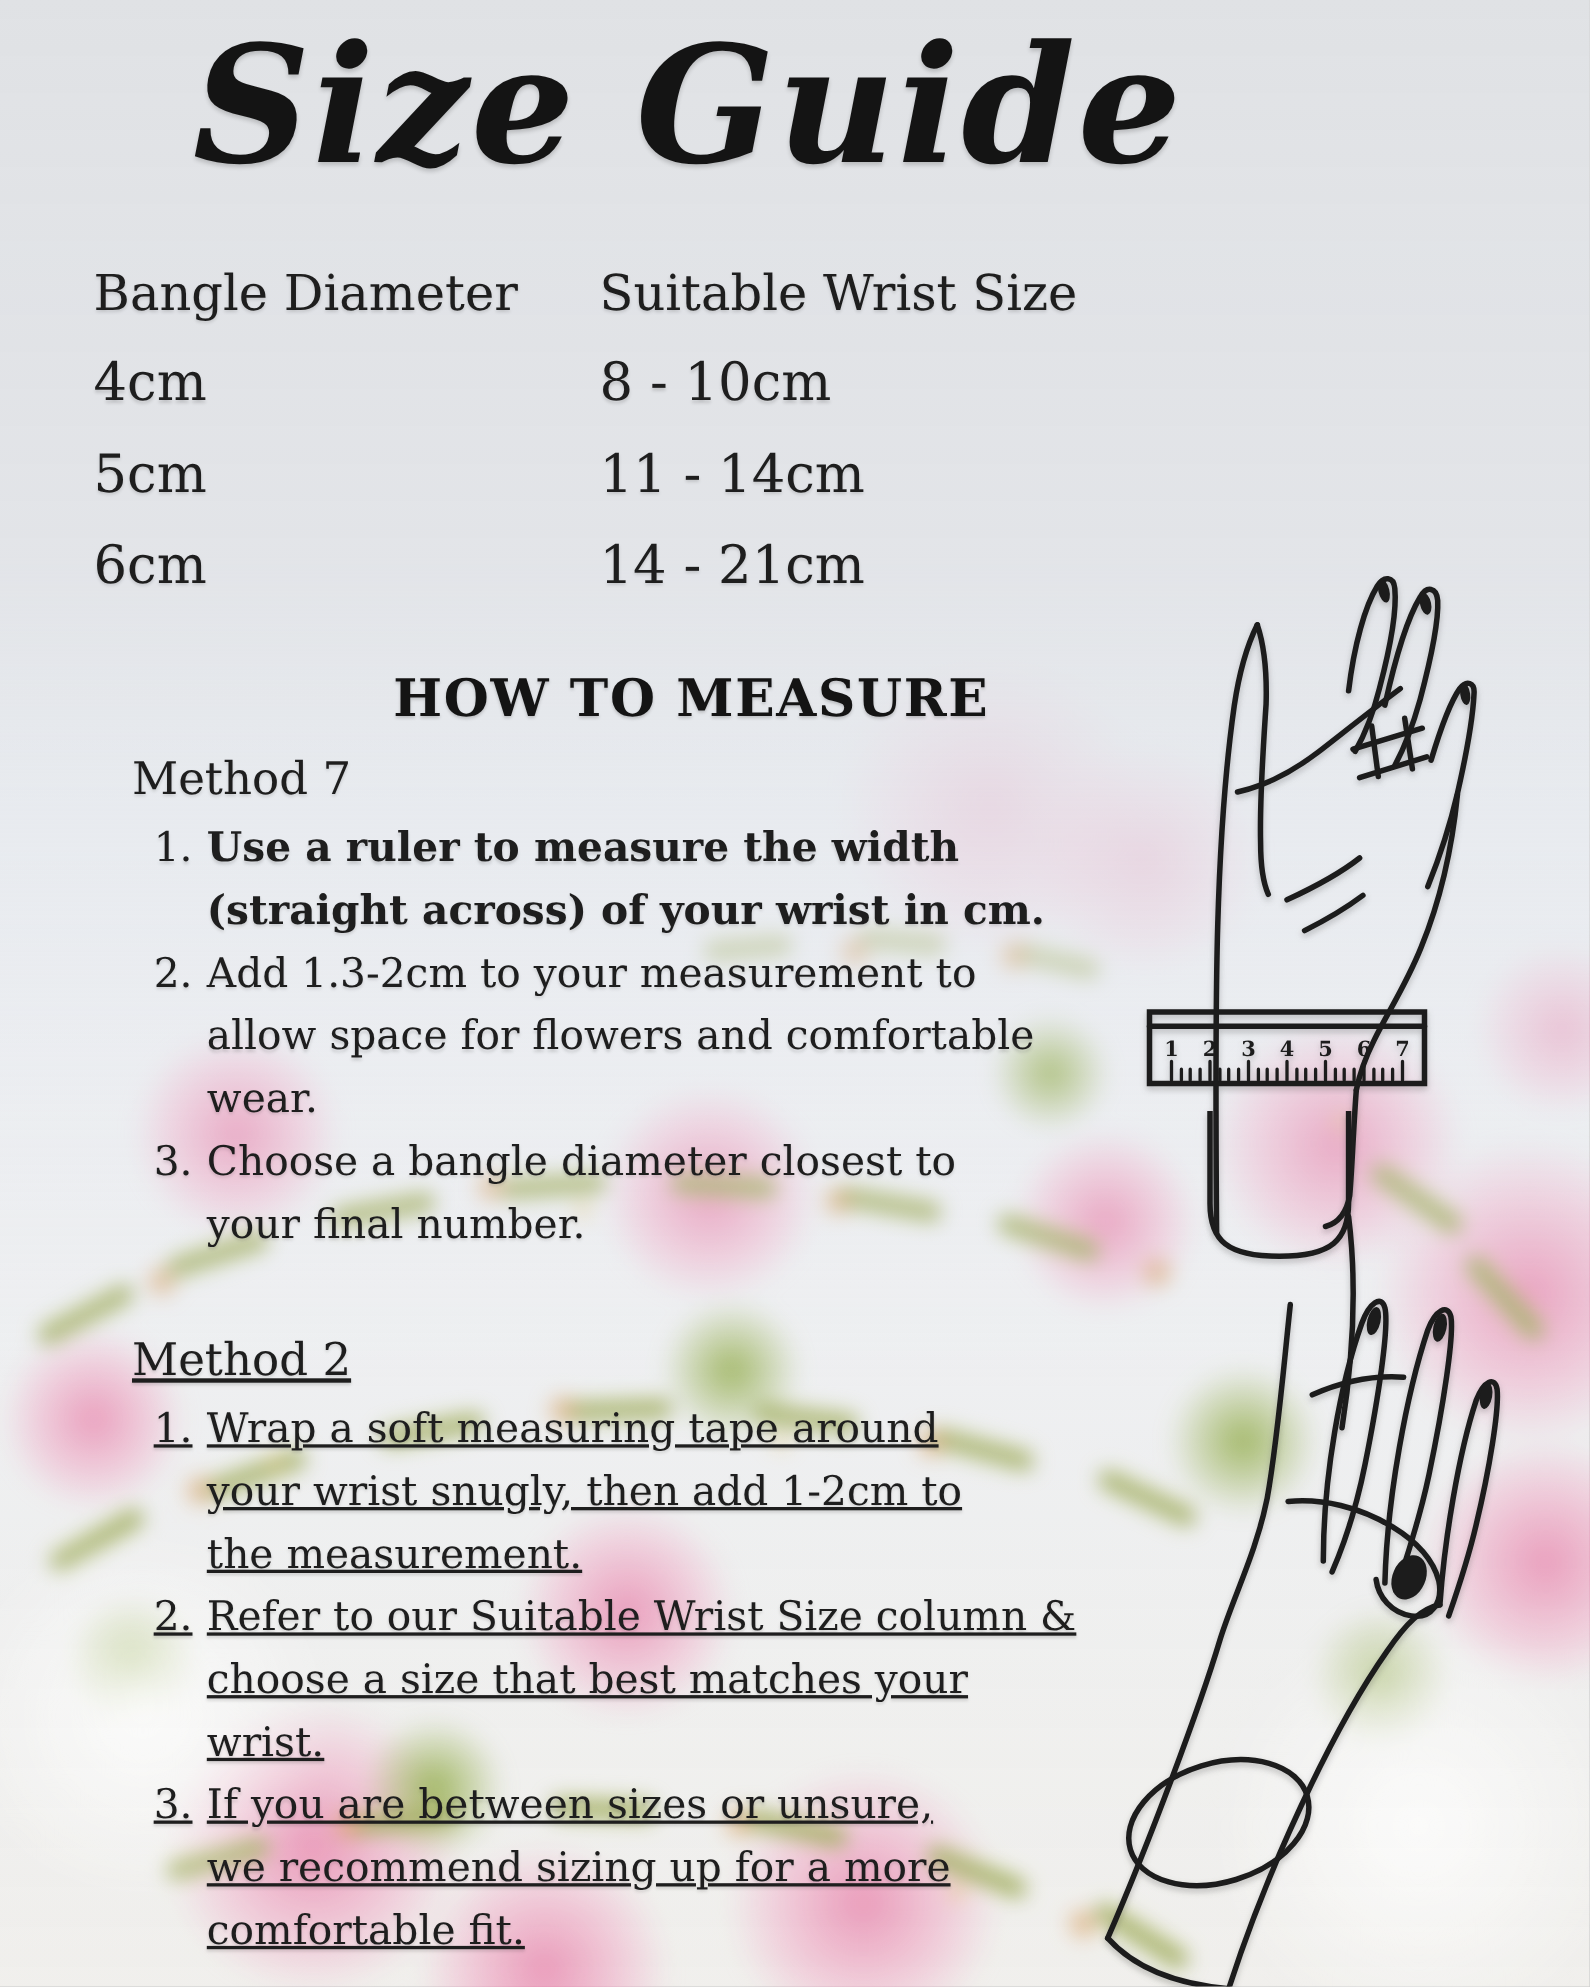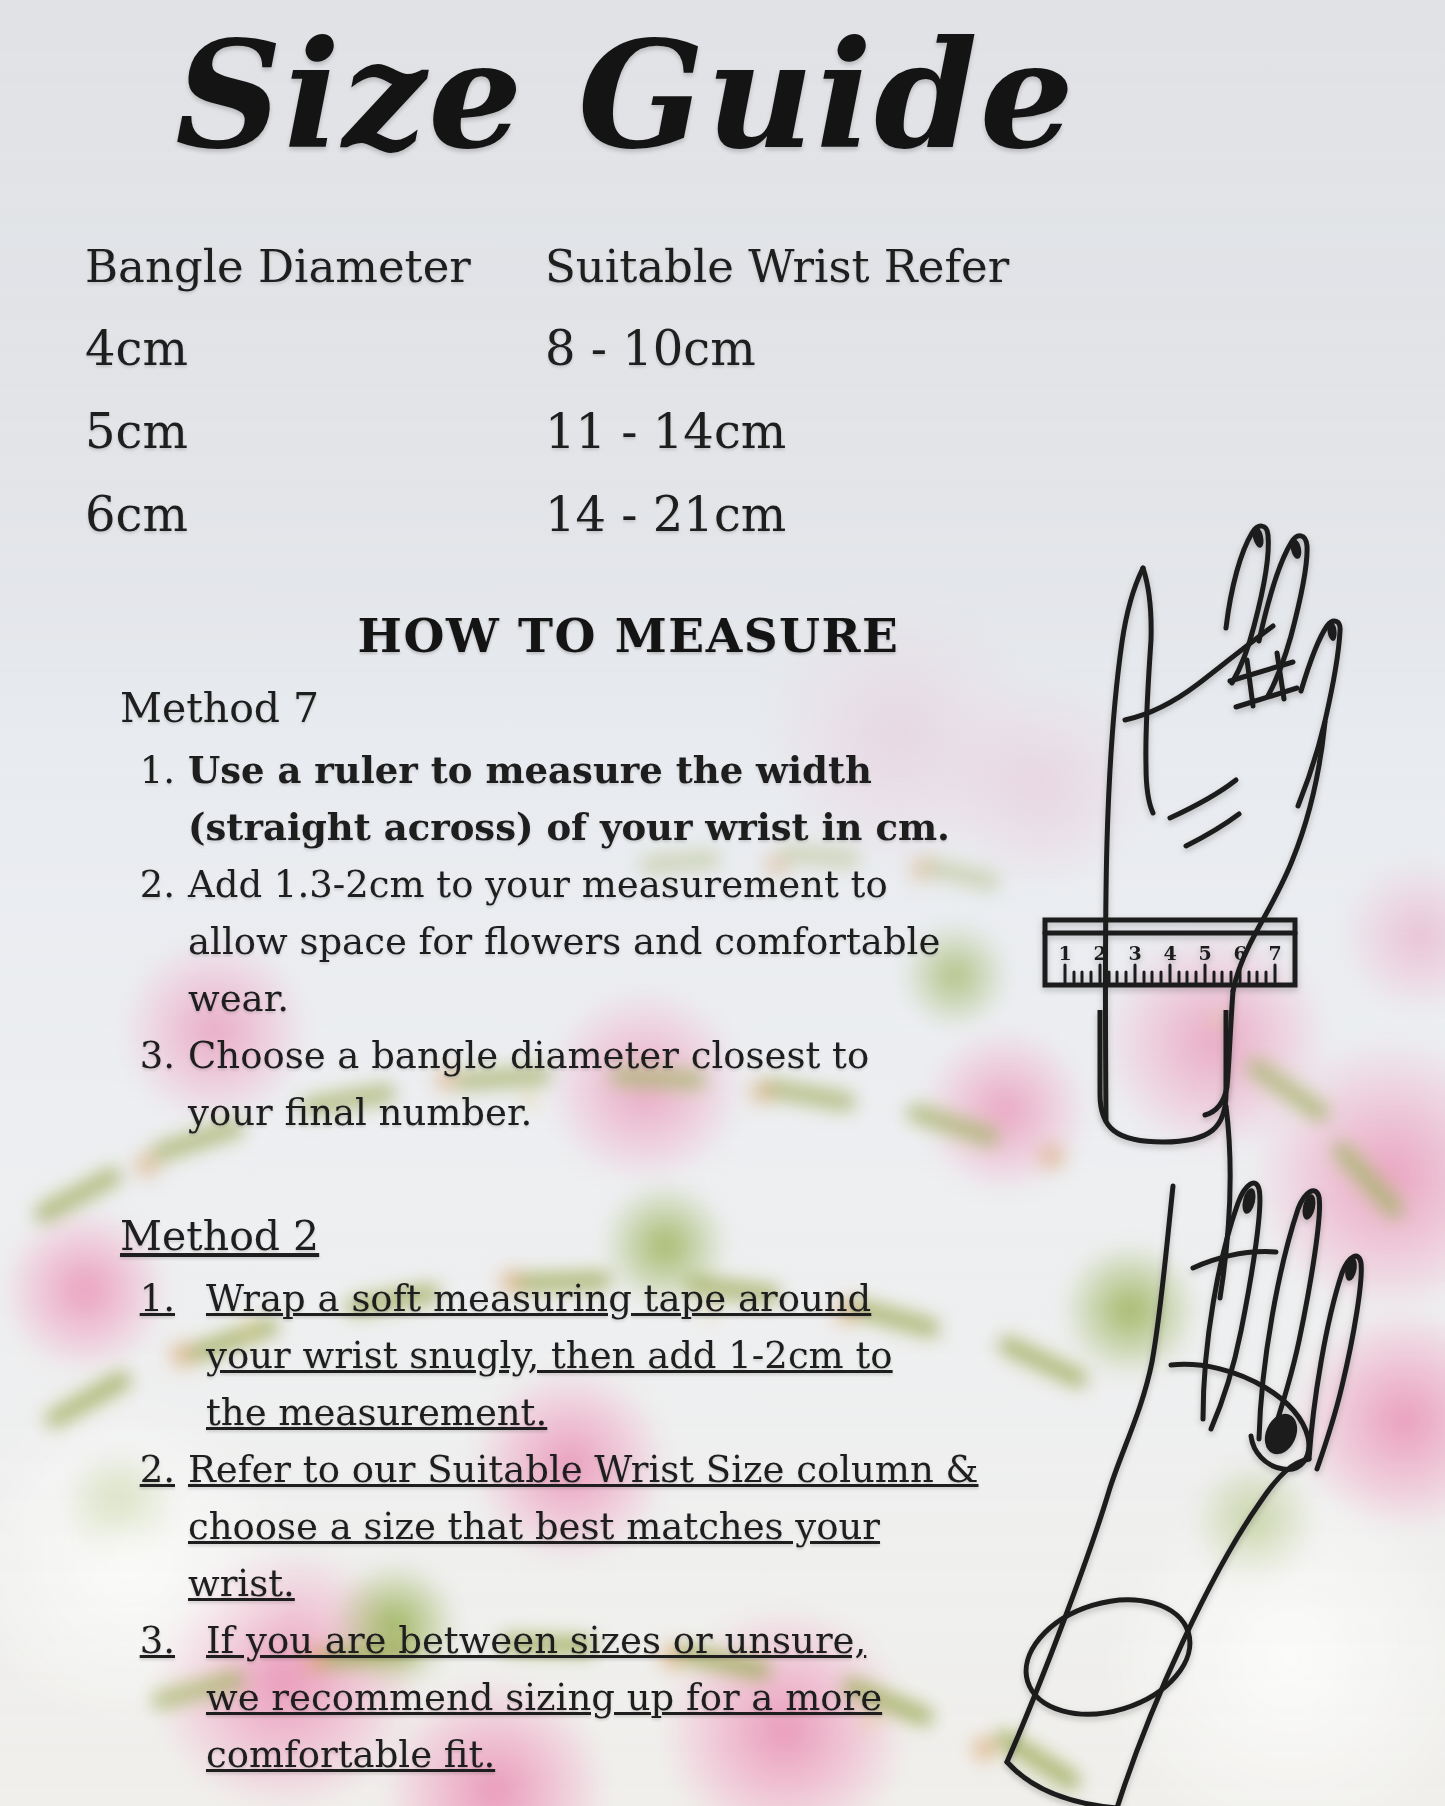--- a/index.html
+++ b/index.html
@@ -42,21 +42,21 @@
     font-size:47px;font-weight:800;letter-spacing:1.5px;color:#141414;
     text-shadow:0 2px 3px rgba(0,0,0,.2);
   }
   .method{position:absolute;left:120px;width:860px;}
   .m1{top:684px;} .m2{top:1212px;text-decoration:underline;}
   .mlabel{font-size:41px;margin:0 0 10px 0;font-weight:400;text-shadow:0 2px 3px rgba(0,0,0,.15);}
   .step{display:grid;grid-template-columns:55px 1fr;column-gap:13px;
         font-size:37px;line-height:57px;text-shadow:0 2px 3px rgba(0,0,0,.15);}
   .num{text-align:right;}
   .w800{max-width:800px;font-weight:bold;} .w760{max-width:760px;} .w700{max-width:700px;}
-  .w720{max-width:720px;margin-left:18px;} .w820{max-width:820px;}
+  .w720{max-width:720px;} .w820{max-width:820px;}
   
   .hand{position:absolute;z-index:4;filter:drop-shadow(0 3px 3px rgba(60,60,60,.3));}
   .hand path,.hand line,.hand rect,.hand ellipse{stroke:#1c1c1c;fill:none;stroke-width:5;stroke-linecap:round;}
   .hand .nail{fill:#1c1c1c;stroke:none;}
   .hand .tick{stroke-width:3;}
   .hand text{font-family:"DejaVu Serif","Liberation Serif",serif;font-weight:bold;font-size:19px;fill:#1c1c1c;}
 </style>
 </head>
 <body>
 
@@ -129,21 +129,21 @@
     <div class="wglow" style="left:1080px;top:1480px;width:420px;height:360px;"></div>
   </div>
   <div class="veil"></div>
 
   <div class="txtlayer">
 
     <h1 class="title">Size Guide</h1>
 
     <div>
       <div class="thead c1" style="top:240px;">Bangle Diameter</div>
-      <div class="thead c2" style="top:240px;">Suitable Wrist Refer</div>
+      <div class="thead c2" style="top:240px;">Suitable Wrist Size</div>
 
       <div class="tcell c1" style="top:320px;">4cm</div>
       <div class="tcell c2" style="top:320px;">8 - 10cm</div>
 
       <div class="tcell c1" style="top:403px;">5cm</div>
       <div class="tcell c2" style="top:403px;">11 - 14cm</div>
 
       <div class="tcell c1" style="top:486px;">6cm</div>
       <div class="tcell c2" style="top:486px;">14 - 21cm</div>
     </div>

